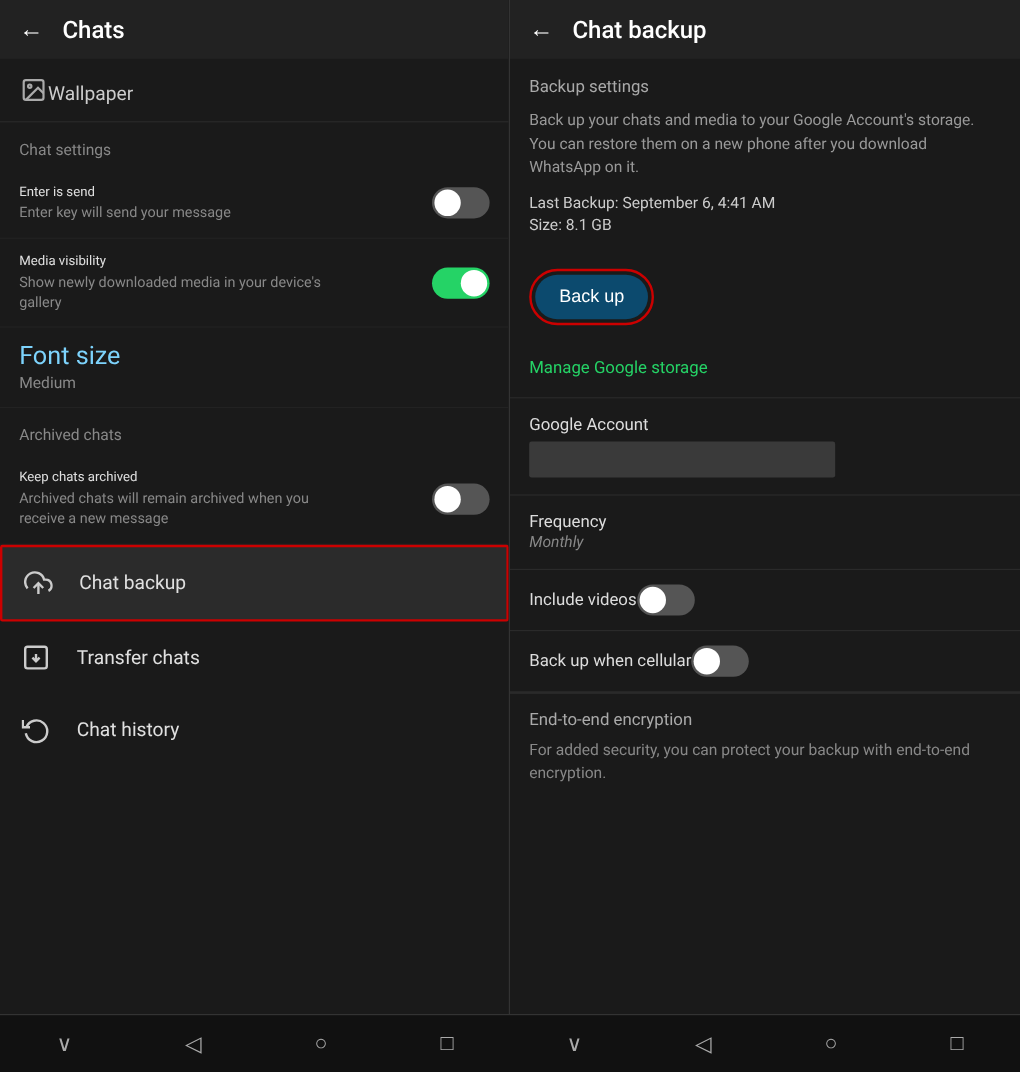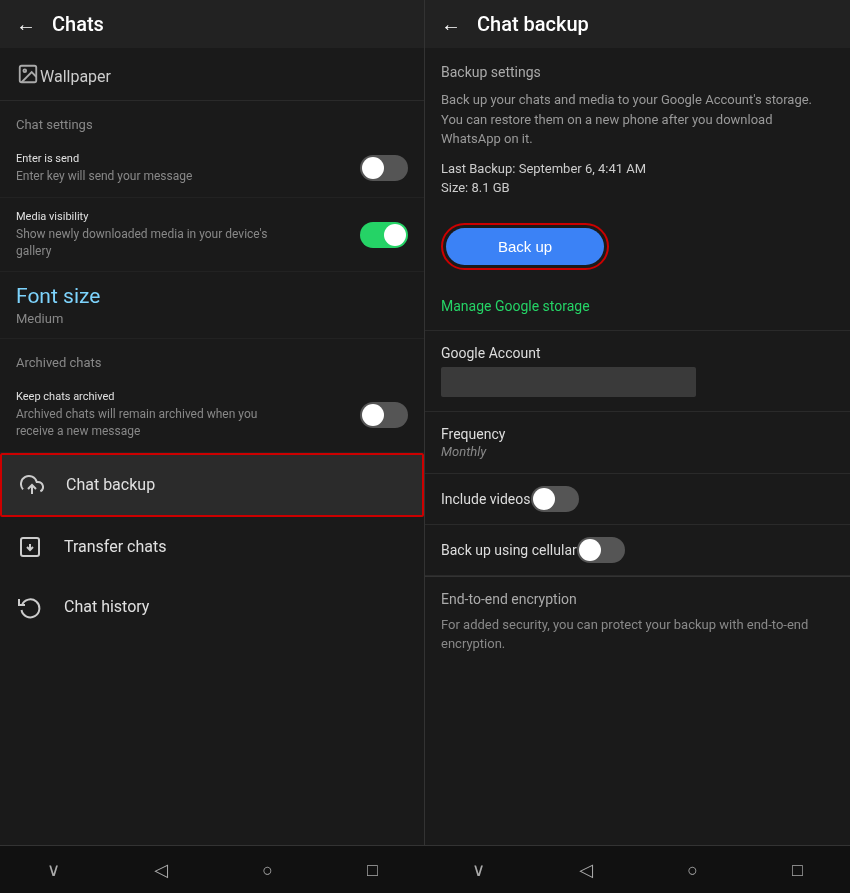--- a/index.html
+++ b/index.html
@@ -251,25 +251,25 @@
 
     .backup-button-wrapper {
       margin: 14px 0;
       border: 2px solid #cc0000;
       display: inline-block;
       border-radius: 30px;
       padding: 3px;
     }
 
     .backup-button {
-      background: #3b82f6;
+      background: #0c4a6e;
       color: #fff;
       border: none;
       border-radius: 25px;
-      padding: 10px 52px;
+      padding: 10px 20px;
       font-size: 15px;
       font-weight: 500;
       cursor: pointer;
     }
 
     .manage-storage {
       font-size: 14px;
       color: #25d366;
       cursor: pointer;
       margin-top: 8px;
@@ -503,21 +503,21 @@
         <div class="option-label">Frequency</div>
         <div class="option-value">Monthly</div>
       </div>
 
       <div class="option-item-toggle">
         <span class="option-label">Include videos</span>
         <div class="toggle off"></div>
       </div>
 
       <div class="option-item-toggle">
-        <span class="option-label">Back up using cellular</span>
+        <span class="option-label">Back up when cellular</span>
         <div class="toggle off"></div>
       </div>
 
       <div class="divider-section">
         <div class="section-title">End-to-end encryption</div>
         <div class="description">For added security, you can protect your backup with end-to-end encryption.</div>
       </div>
     </div>
   </div>
 </div>

